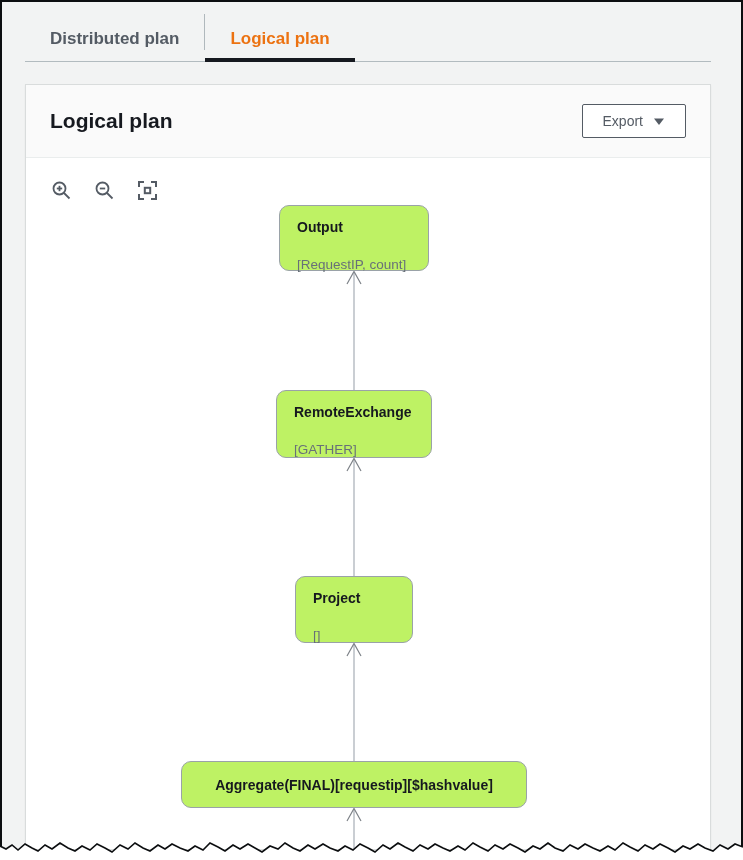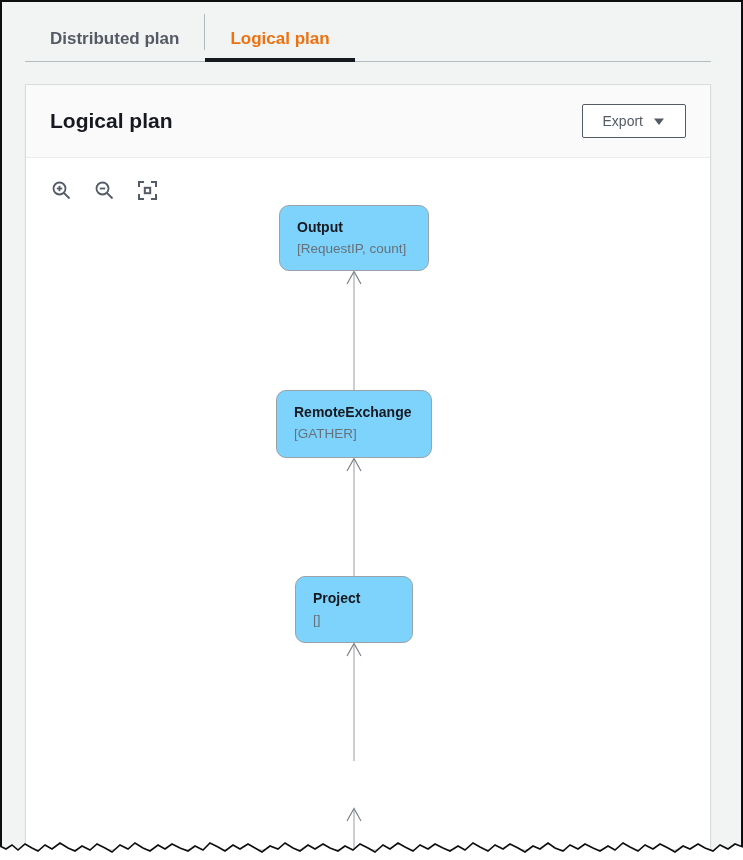--- a/index.html
+++ b/index.html
@@ -22,23 +22,23 @@
   .card-title { font-size:21px; font-weight:bold; color:#16191f; }
   .btn-export { display:flex; align-items:center; gap:10px; background:#fff; border:1px solid #545b64; border-radius:2px; padding:8px 20px; font-family:"Liberation Sans", sans-serif; font-size:14px; font-weight:normal; color:#545b64; cursor:pointer; }
 
   
   .canvas { position:relative; width:684px; height:691px; background:#fff; overflow:hidden; }
   .toolbar { position:absolute; left:25px; top:22px; display:flex; gap:22px; z-index:3; }
   .tool-btn { width:21px; height:21px; background:none; border:none; padding:0; cursor:pointer; color:#545b64; }
   .tool-btn svg { display:block; }
   .edges { position:absolute; left:0; top:0; z-index:1; }
 
-  .node { position:absolute; background:#7dd3fc; border:1px solid #9aa2a8; border-radius:10px; padding:13px 17px; z-index:2; }
+  .node { position:absolute; background:#bef264; border:1px solid #9aa2a8; border-radius:10px; padding:13px 17px; z-index:2; }
   .node-title { font-size:14px; font-weight:bold; color:#16191f; }
-  .node-sub { font-size:13.5px; color:#687078; margin-top:6px; }
+  .node-sub { font-size:13.5px; color:#687078; margin-top:22px; }
   .node.single { display:flex; align-items:center; justify-content:center; padding:0 16px; }
 
   
   .torn { position:absolute; left:0; top:836px; width:743px; height:24px; z-index:70; pointer-events:none; }
 </style>
 </head>
 <body>
 
 <div class="stage">
   <div class="bg"></div>
@@ -116,20 +116,23 @@
         <div class="node-sub">[RequestIP, count]</div>
       </div>
       <div class="node" style="left:269px; top:418px; width:118px; height:67px;">
         <div class="node-title">Project</div>
         <div class="node-sub">[]</div>
       </div>
       <div class="node" style="left:250px; top:232px; width:156px; height:68px;">
         <div class="node-title">RemoteExchange</div>
         <div class="node-sub">[GATHER]</div>
       </div>
+      <div class="node single" style="left:155px; top:603px; width:346px; height:47px;">
+        <div class="node-title">Aggregate(FINAL)[requestip][$hashvalue]</div>
+      </div>
     </div>
   </div>
 
   <div class="frame"></div>
 
   <svg class="torn" width="743" height="24" viewBox="0 0 743 24">
     <polygon fill="#ffffff" stroke="none" points="0,10 6,13 12,9 18,14 25,8 32,12 38,15 45,9 52,13 60,7 68,12 75,15 82,10 90,14 97,8 105,12 112,16 120,9 128,13 135,7 143,12 150,15 158,9 165,13 172,8 180,12 188,15 195,10 203,14 210,7 218,11 225,15 233,9 240,13 248,8 255,12 262,16 270,10 278,13 285,7 293,12 300,15 308,9 315,13 323,8 330,12 338,15 345,10 353,14 360,8 368,12 375,16 383,9 390,13 398,7 405,11 413,15 420,9 428,13 435,8 443,12 450,15 458,10 465,14 473,7 480,11 488,15 495,9 503,13 510,8 518,12 525,16 533,10 540,13 548,7 555,12 563,15 570,9 578,13 585,8 593,12 600,15 608,10 615,14 623,7 630,11 638,15 645,9 653,13 660,8 668,12 675,16 683,10 690,13 698,8 705,12 713,15 720,9 728,13 735,8 743,11 743,24 0,24"></polygon>
     <polyline fill="none" stroke="#0c0e10" stroke-width="1.6" points="0,10 6,13 12,9 18,14 25,8 32,12 38,15 45,9 52,13 60,7 68,12 75,15 82,10 90,14 97,8 105,12 112,16 120,9 128,13 135,7 143,12 150,15 158,9 165,13 172,8 180,12 188,15 195,10 203,14 210,7 218,11 225,15 233,9 240,13 248,8 255,12 262,16 270,10 278,13 285,7 293,12 300,15 308,9 315,13 323,8 330,12 338,15 345,10 353,14 360,8 368,12 375,16 383,9 390,13 398,7 405,11 413,15 420,9 428,13 435,8 443,12 450,15 458,10 465,14 473,7 480,11 488,15 495,9 503,13 510,8 518,12 525,16 533,10 540,13 548,7 555,12 563,15 570,9 578,13 585,8 593,12 600,15 608,10 615,14 623,7 630,11 638,15 645,9 653,13 660,8 668,12 675,16 683,10 690,13 698,8 705,12 713,15 720,9 728,13 735,8 743,11"></polyline>
   </svg>
 </div>

